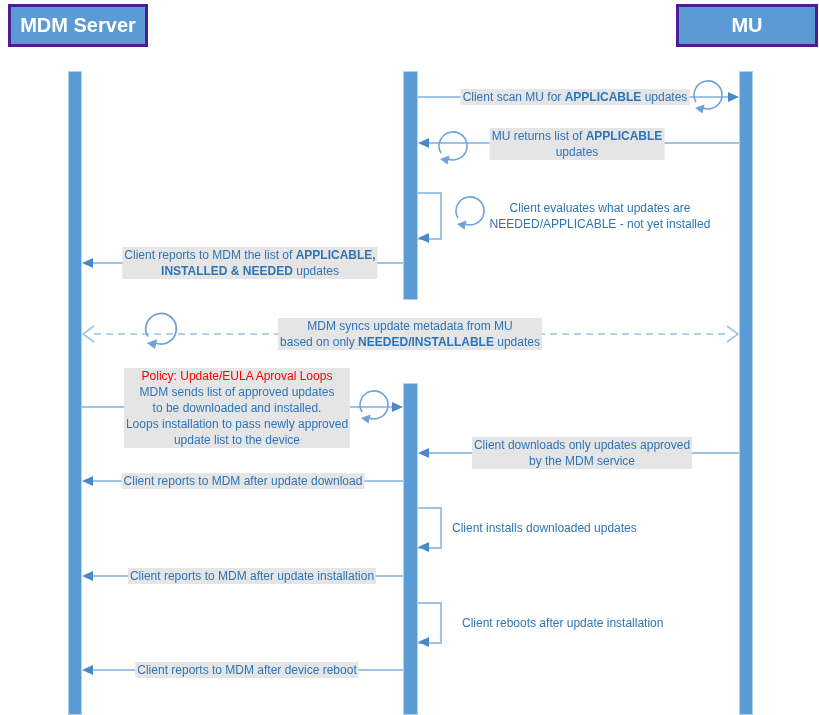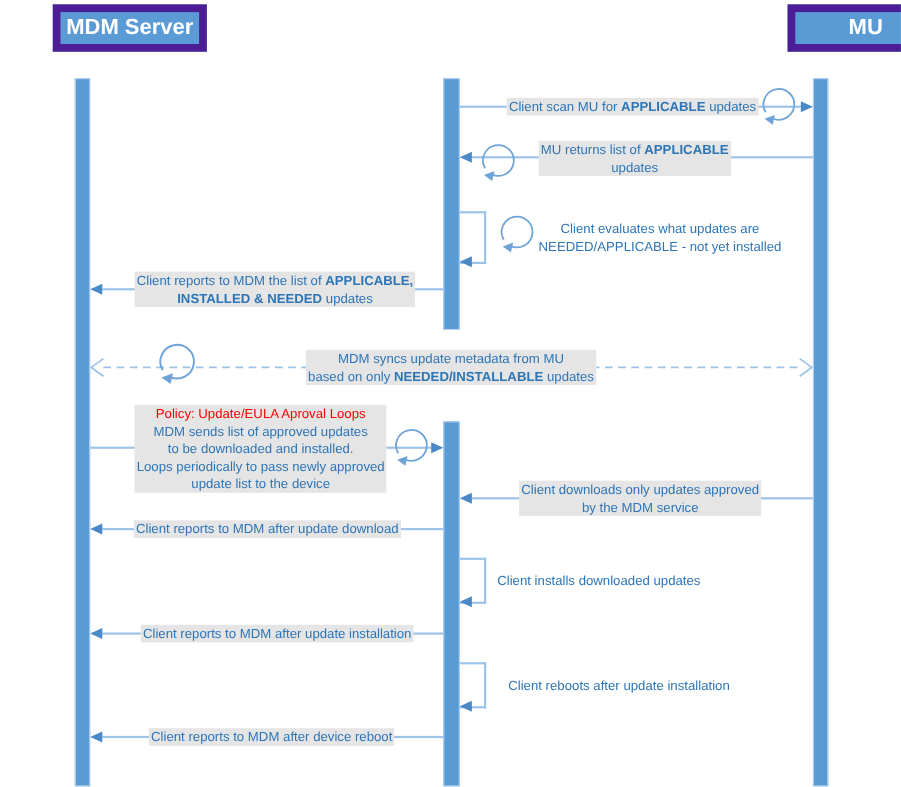--- a/index.html
+++ b/index.html
@@ -1,21 +1,21 @@
 <!DOCTYPE html>
 <html><head>
 <meta charset="utf-8">
 <style>
   * { box-sizing: border-box; margin: 0; padding: 0; }
   body { background: #fff; }
   .canvas { position: relative; width: 819px; height: 715px; background: #fff;
             font-family: "Liberation Sans", sans-serif; overflow: hidden; }
-  .actor { position: absolute; background: #5B9BD5; border: 7px solid #4c1d95;
+  .actor { position: absolute; background: #5B9BD5; border: 3px solid #4c1d95;
            color: #fff; font-size: 20px; font-weight: bold;
-           display: flex; align-items: center; justify-content: center; margin-left: 40px; }
+           display: flex; align-items: center; justify-content: center; }
   .bar { position: absolute; width: 14px; background: #5B9BD5; border: 1px solid #B4D2EC; }
   .hline { position: absolute; height: 2px; background: #9DC3E6; }
   .arrL { position: absolute; width: 0; height: 0; border-top: 5px solid transparent;
           border-bottom: 5px solid transparent; border-right: 11px solid #4A89C7; }
   .arrR { position: absolute; width: 0; height: 0; border-top: 5px solid transparent;
           border-bottom: 5px solid transparent; border-left: 11px solid #4A89C7; }
   .selfloop { position: absolute; border: 2px solid #9DC3E6; border-left: none; }
   .lbl { position: absolute; color: #2E75B6; font-size: 12px; line-height: 16px;
          background: #e5e5e5; white-space: nowrap; text-align: center; padding: 0 2px; }
   .cc { transform: translateX(-50%); }
@@ -90,21 +90,21 @@
   <div class="hline" style="left:82px;top:406px;width:310px"></div>
   <div class="arrR" style="left:392px;top:402px"></div>
   <svg class="loopico" style="left:352px;top:384px" width="44" height="44" viewBox="0 0 44 44">
     <path d="M 10 28 A 14 14 0 1 1 16 33.5" fill="none" stroke="#6FA3D8" stroke-width="1.6"></path>
     <path d="M 18.5 30.5 L 9 34 L 16.5 39.5 Z" fill="#6FA3D8"></path>
   </svg>
   <div class="lbl cc" style="left:237px;top:368px">
     <div class="red">Policy: Update/EULA Aproval Loops</div>
     <div>MDM sends list of approved updates</div>
     <div>to be downloaded and installed.</div>
-    <div>Loops periodically to pass newly approved</div>
+    <div>Loops installation to pass newly approved</div>
     <div>update list to the device</div>
   </div>
 
   <div class="hline" style="left:429px;top:452px;width:310px"></div>
   <div class="arrL" style="left:418px;top:448px"></div>
   <div class="lbl cc" style="left:582px;top:437px">
     <div>Client downloads only updates approved</div>
     <div>by the MDM service</div>
   </div>
 

